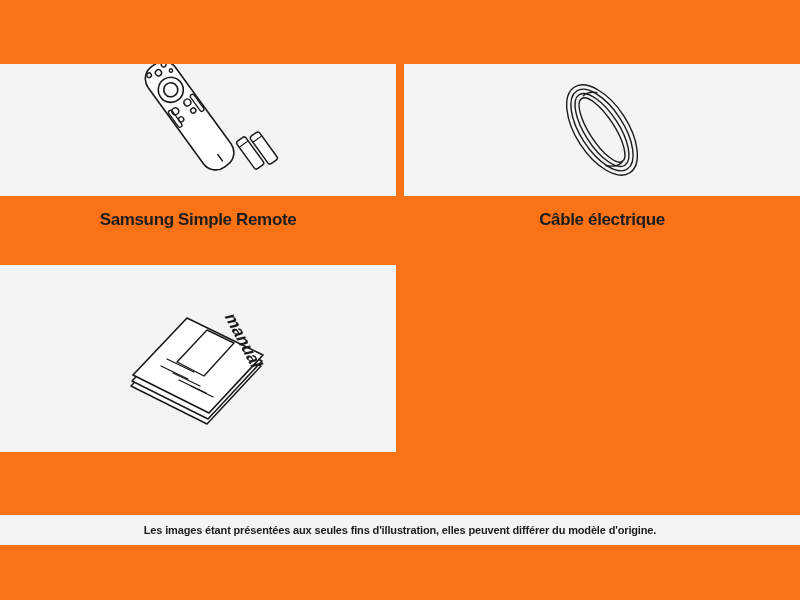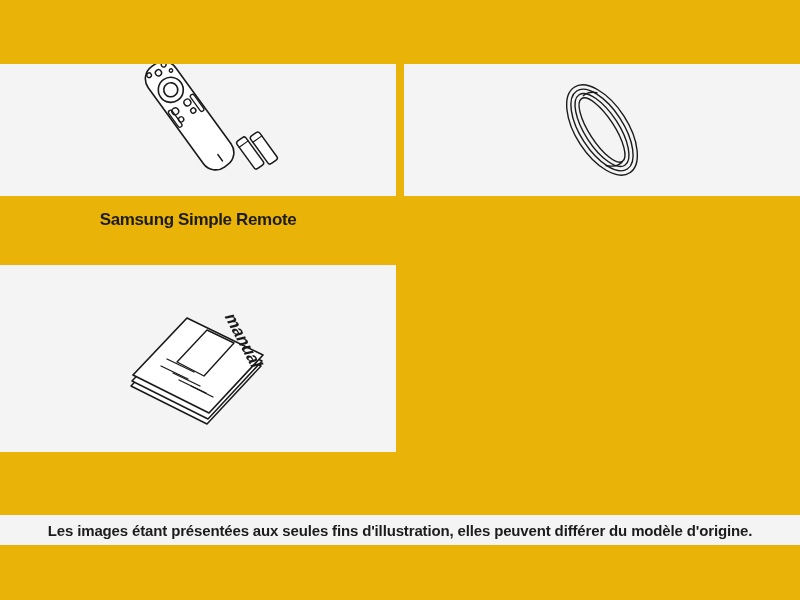--- a/index.html
+++ b/index.html
@@ -14,21 +14,21 @@
     overflow: hidden;
     position: relative;
   }
 
   .page {
     position: absolute;
     left: 0;
     top: 0;
     width: 800px;
     height: 600px;
-    background: #eab308;
+    background: #f97316;
   }
 
   
   .card {
     position: absolute;
   }
   .card-media {
     position: absolute;
     left: 0;
     top: 0;
@@ -79,21 +79,21 @@
     top: 515px;
     width: 800px;
     height: 30px;
     background: #f4f4f4;
     display: flex;
     align-items: center;
     justify-content: center;
   }
   .footer-text {
     font-family: "Liberation Sans", sans-serif;
-    font-size: 15px;
+    font-size: 11px;
     font-weight: 700;
     letter-spacing: -0.15px;
     color: #1c1c1c;
     white-space: nowrap;
   }
 
   
   .lineart {
     fill: none;
     stroke: #1a1a1a;
@@ -151,20 +151,21 @@
           <ellipse class="lineart" cx="90" cy="66" rx="26" ry="51" stroke-width="1.4"></ellipse>
           <ellipse class="lineart" cx="90" cy="66" rx="21.5" ry="46.5" stroke-width="1.4"></ellipse>
           <ellipse class="lineart" cx="90" cy="66" rx="17" ry="42" stroke-width="1.4"></ellipse>
           <ellipse class="lineart" cx="90" cy="66" rx="12.5" ry="37.5" stroke-width="1.4"></ellipse>
 
           <path class="lineart" d="M 74 98 q 7 7 15 6" stroke-width="1.4"></path>
           <path class="lineart" d="M 106 32 q -6 -6 -13 -5" stroke-width="1.4"></path>
         </g>
       </svg>
     </div>
+    <div class="card-caption">Câble électrique</div>
   </div>
 
   <div class="card" id="card-manual">
     <div class="card-media">
       <svg width="190" height="180" viewBox="0 0 190 180">
 
         <g transform="translate(0,0)">
           <path class="lineart lineart-fill-white" d="M 30 106 L 84 49 L 160 86 L 106 144 Z" stroke-width="1.5" transform="translate(-2,11)"></path>
           <path class="lineart lineart-fill-white" d="M 30 106 L 84 49 L 160 86 L 106 144 Z" stroke-width="1.5" transform="translate(-1,6)"></path>
 

